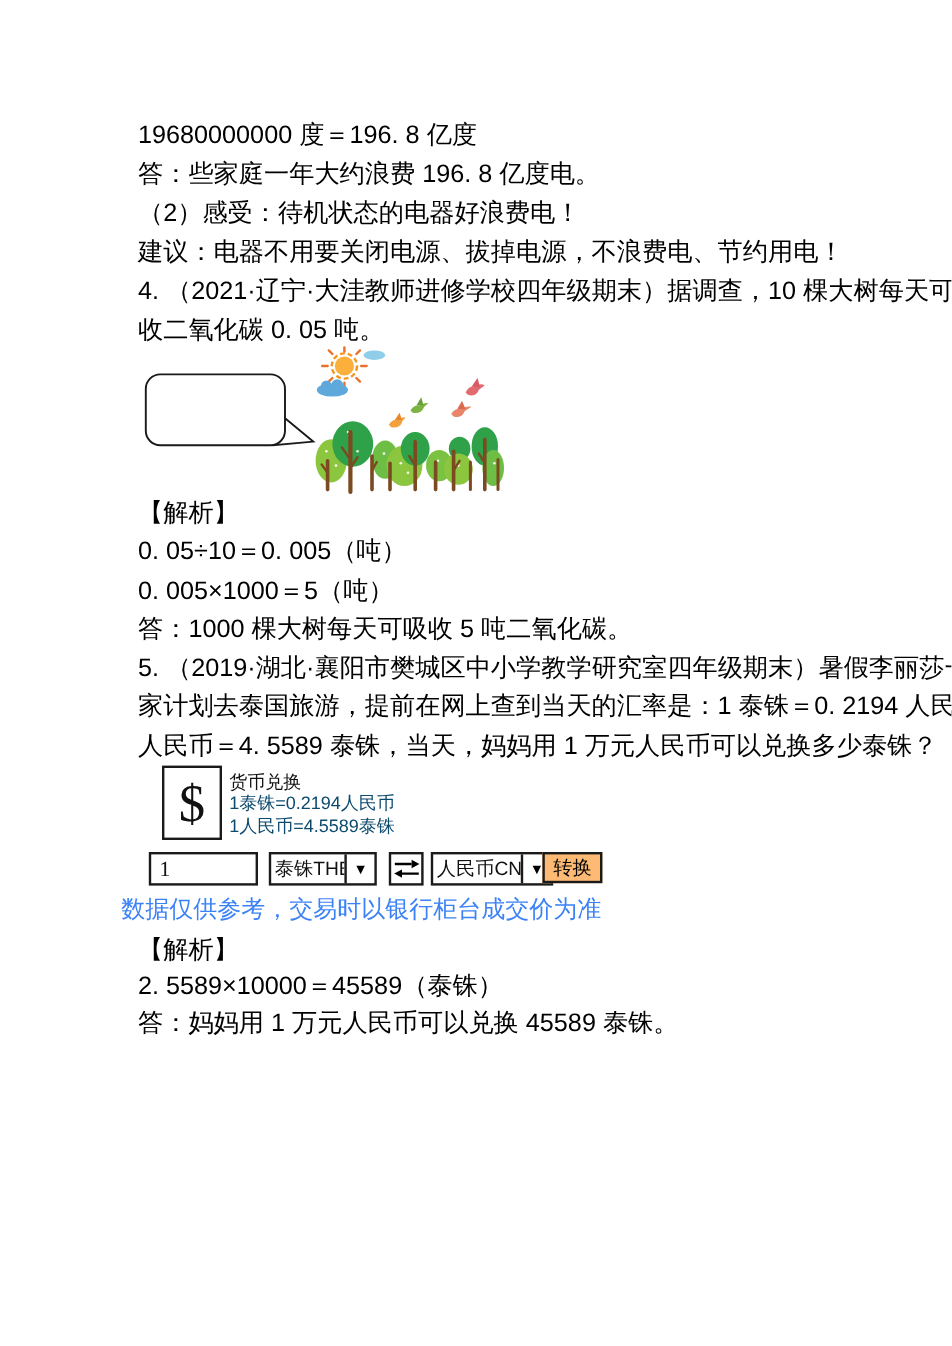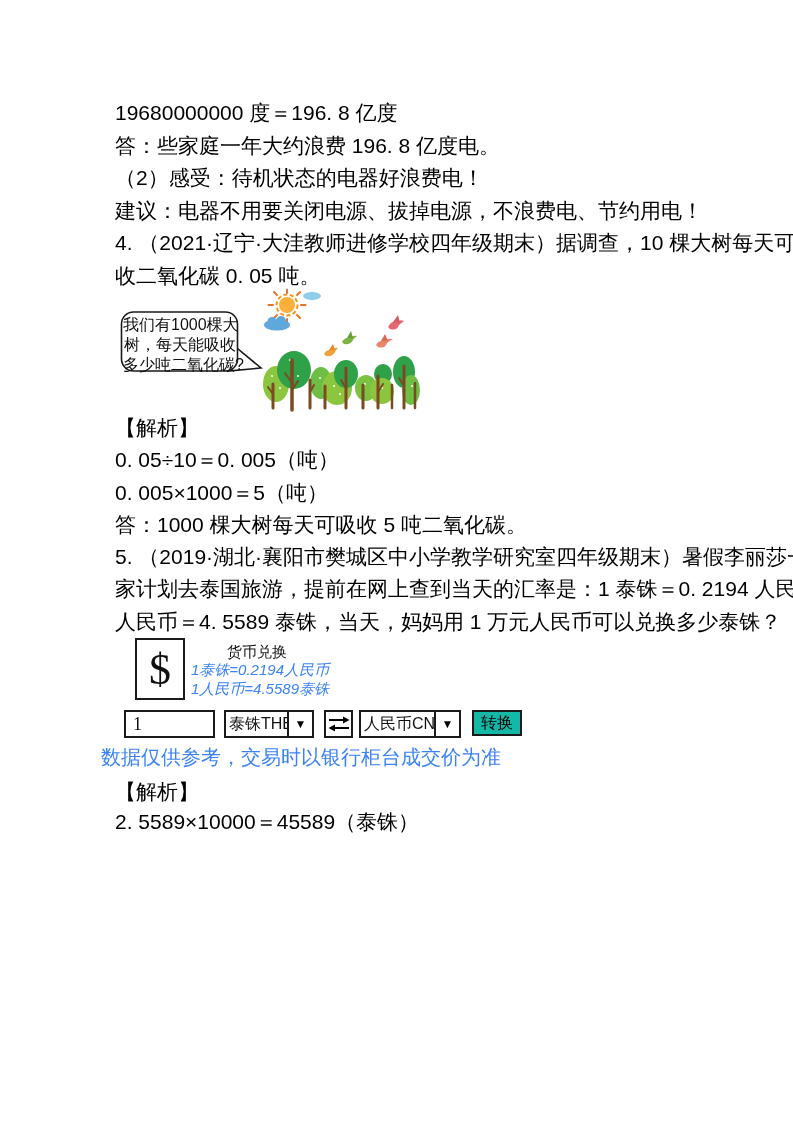--- a/index.html
+++ b/index.html
@@ -28,22 +28,22 @@
   .bubble-text .bline{white-space:pre;}
 
   
   .dollar-box{
     position:absolute;left:135px;top:638px;width:50px;height:62px;
     border:2px solid #1a1a1a;box-sizing:border-box;
     display:flex;align-items:center;justify-content:center;
     font-family:"Liberation Serif","DejaVu Serif",serif;
     font-size:44px;color:#111;background:#fff;
   }
-  .cx-title{position:absolute;left:191px;top:643px;font-size:15px;color:#111;margin-left:36px;}
-  .cx-rates{position:absolute;left:191px;top:661px;font-size:15px;line-height:18.5px;color:#3b82f6;font-style:italic;}
+  .cx-title{position:absolute;left:191px;top:643px;font-size:15px;color:#111;}
+  .cx-rates{position:absolute;left:191px;top:661px;font-size:15px;line-height:18.5px;color:#0c4a6e;}
   .amount-input{
     position:absolute;left:124px;top:710px;width:91px;height:28px;
     border:2px solid #1a1a1a;box-sizing:border-box;background:#fff;
     font-family:"Liberation Serif","DejaVu Serif",serif;
     font-size:18px;padding:0 0 0 7px;color:#111;outline:none;
   }
   .select{
     position:absolute;top:710px;height:28px;border:2px solid #1a1a1a;
     box-sizing:border-box;background:#fff;display:flex;align-items:stretch;
     cursor:pointer;
@@ -58,22 +58,22 @@
     width:23px;border-left:2px solid #1a1a1a;
     display:flex;align-items:center;justify-content:center;
     font-size:12px;color:#000;
   }
   .swap-box{
     position:absolute;left:324px;top:710px;width:29px;height:28px;
     border:2px solid #1a1a1a;box-sizing:border-box;background:#fff;
     display:flex;align-items:center;justify-content:center;cursor:pointer;
   }
   .convert-btn{
-    position:absolute;left:472px;top:710px;width:50px;height:26px;
-    background:#14b8a6;border:2px solid #1a1a1a;box-sizing:border-box;
+    position:absolute;left:452px;top:710px;width:50px;height:26px;
+    background:#fdba74;border:2px solid #1a1a1a;box-sizing:border-box;
     font-family:"Liberation Sans","DejaVu Sans",sans-serif;
     font-size:16px;color:#000;display:flex;align-items:center;justify-content:center;
     cursor:pointer;padding:0;
   }
   .disclaimer{position:absolute;left:101px;top:744px;font-size:20px;color:#3b82f6;}
 </style>
 </head>
 <body>
 
 <div class="page">
@@ -175,25 +175,20 @@
           <path d="M284,98 L279,90" stroke-width="2"></path>
           <path d="M295,120 L295,95" stroke-width="2.5"></path>
         </g>
       </g>
 
       <g>
         <polygon points="112,56 141,80 108,83" fill="#ffffff" stroke="#1a1a1a" stroke-width="1.6"></polygon>
         <rect x="1.5" y="24" width="116" height="59" rx="12" ry="12" fill="#ffffff" stroke="#1a1a1a" stroke-width="1.6"></rect>
       </g>
     </svg>
-    <div class="bubble-text">
-        <div class="bline">我们有1000棵大</div>
-        <div class="bline">树，每天能吸收</div>
-        <div class="bline">多少吨二氧化碳?</div>
-      </div>
   </div>
 
   <div class="textblock s2">
       <div class="tline">【解析】</div>
       <div class="tline">0. 05÷10＝0. 005（吨）</div>
       <div class="tline">0. 005×1000＝5（吨）</div>
       <div class="tline">答：1000 棵大树每天可吸收 5 吨二氧化碳。</div>
       <div class="tline">5. （2019·湖北·襄阳市樊城区中小学教学研究室四年级期末）暑假李丽莎一</div>
       <div class="tline">家计划去泰国旅游，提前在网上查到当天的汇率是：1 泰铢＝0. 2194 人民币，1</div>
       <div class="tline">人民币＝4. 5589 泰铢，当天，妈妈用 1 万元人民币可以兑换多少泰铢？</div>
@@ -231,15 +226,16 @@
     </div>
 
     <button class="convert-btn">转换</button>
 
     <div class="disclaimer">数据仅供参考，交易时以银行柜台成交价为准</div>
   </div>
 
   <div class="textblock s3">
       <div class="tline">【解析】</div>
       <div class="tline">2. 5589×10000＝45589（泰铢）</div>
+      <div class="tline">答：妈妈用 1 万元人民币可以兑换 45589 泰铢。</div>
     </div>
 
 </div>
 
 </body></html>

